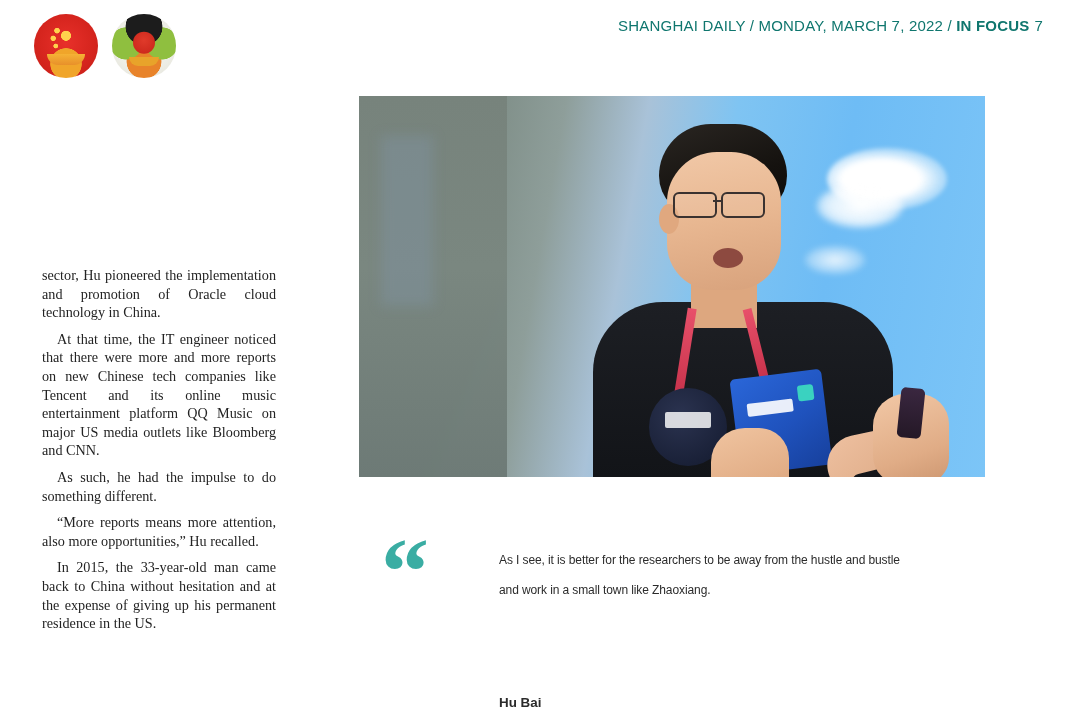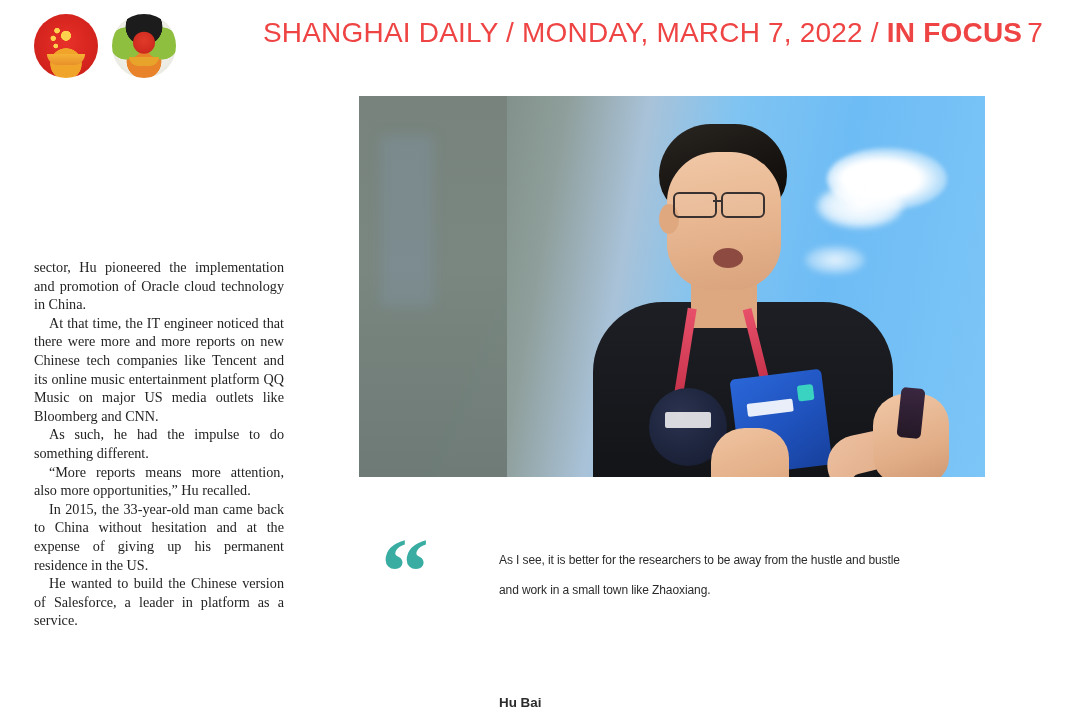--- a/index.html
+++ b/index.html
@@ -79,41 +79,41 @@
     width: 30px; height: 9px;
     border-radius: 0 0 15px 15px;
     background: #e8a32a;
     z-index: 2;
   }
 
   #header-line {
     position: absolute;
     right: 36px;
     top: 17px;
-    font-size: 28px;
+    font-size: 15px;
     letter-spacing: 0.2px;
-    color: #ef4444;
+    color: #0f766e;
     white-space: nowrap;
   }
   #header-line .bold { font-weight: bold; }
   #header-line .pagenum { font-weight: normal; margin-left: 5px; }
 
   
   #article-column {
     position: absolute;
     left: 34px;
     top: 258px;
     width: 250px;
     font-family: "Liberation Serif", serif;
     font-size: 14.2px;
     line-height: 18.6px;
     text-align: justify;
     color: #232323;
   }
-  #article-column p { margin: 0; }
+  #article-column p { margin: 8px; }
   #article-column p.indent { text-indent: 1.05em; }
 
   
   #photo {
     position: absolute;
     left: 359px;
     top: 96px;
     width: 626px;
     height: 381px;
     overflow: hidden;
@@ -385,21 +385,20 @@
   <div id="header-line"><span>SHANGHAI DAILY</span><span> / </span><span>MONDAY, MARCH 7, 2022</span><span> / </span><span class="bold">IN FOCUS</span><span class="pagenum">7</span></div>
 
 </div>
 
 <div id="article-column">
   <p>sector, Hu pioneered the implementation and promotion of Oracle cloud technology in China.</p>
   <p class="indent">At that time, the IT engineer noticed that there were more and more reports on new Chinese tech companies like Tencent and its online music entertainment platform QQ Music on major US media outlets like Bloomberg and CNN.</p>
   <p class="indent">As such, he had the impulse to do something different.</p>
   <p class="indent">“More reports means more attention, also more opportunities,” Hu recalled.</p>
   <p class="indent">In 2015, the 33-year-old man came back to China without hesitation and at the expense of giving up his permanent residence in the US.</p>
-  <p class="indent">He wanted to build the Chinese version of Salesforce, a leader in platform as a service.</p>
 </div>
 
 <div id="photo">
   <div class="sky"></div>
   <div class="wall-left"></div>
   <div class="cloud-a"></div>
   <div class="cloud-b"></div>
   <div class="cloud-c"></div>
 
   <div id="speaker">

